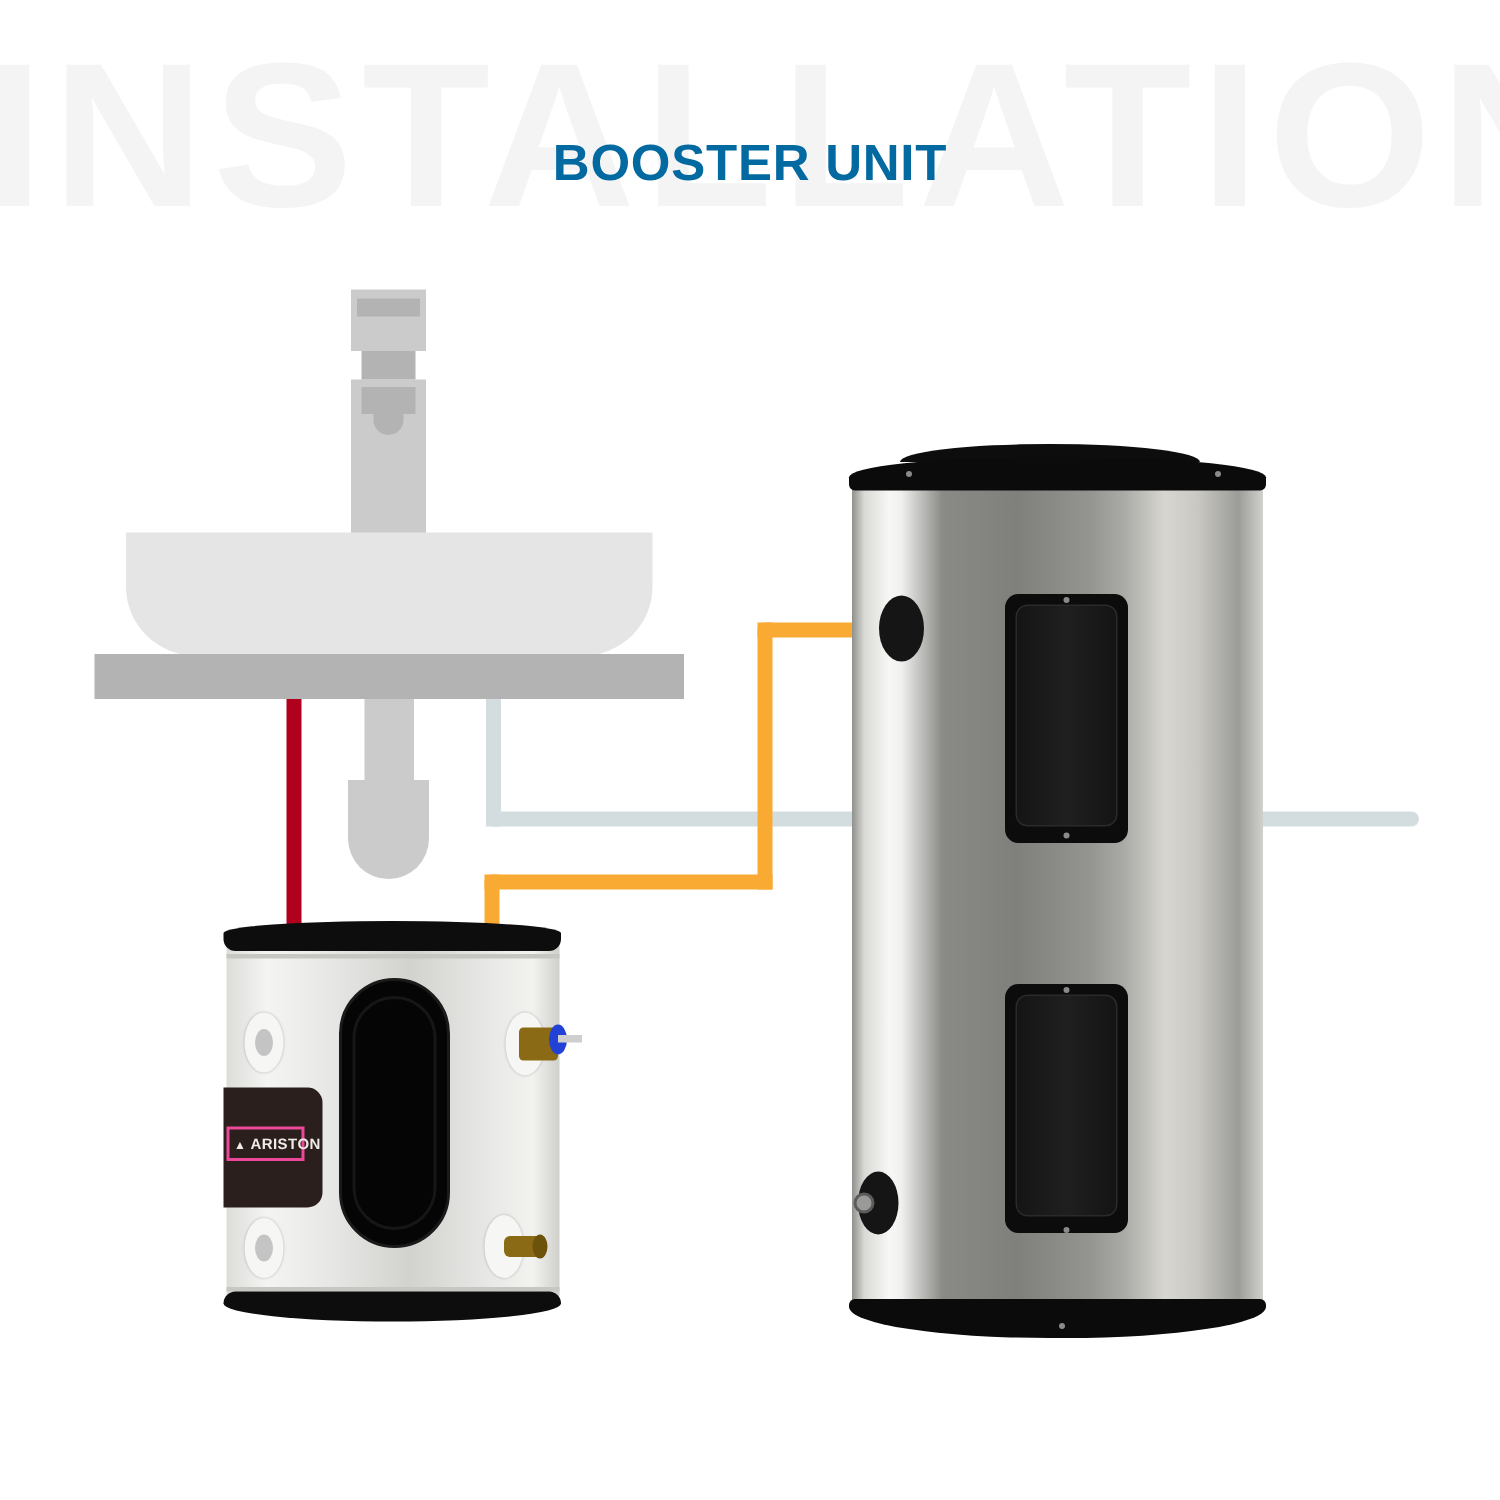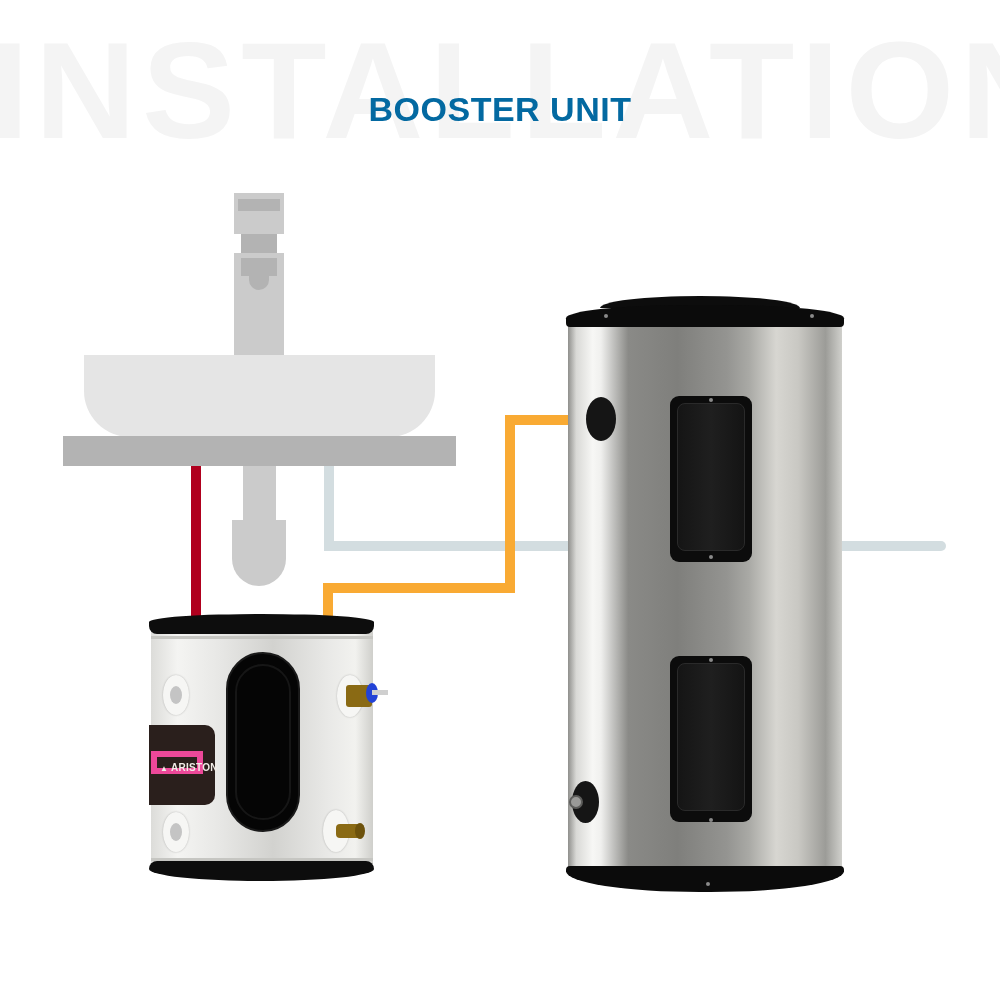--- a/index.html
+++ b/index.html
@@ -40,21 +40,21 @@
   .small-body {
     left:151px; top:630px; width:222px; height:234px;
     background:linear-gradient(90deg,#dcdcd9 0%,#f4f4f2 12%,#e8e8e6 30%,#d2d2cf 55%,#e9e9e7 80%,#f2f2ef 92%,#cfcfcb 100%);
   }
   .small-ridge { left:151px; top:636px; width:222px; height:3px; background:#c6c6c2; }
   .small-ridge2 { left:151px; top:858px; width:222px; height:3px; background:#c6c6c2; }
   .small-bottom { left:149px; top:861px; width:225px; height:20px; background:#0d0d0d; border-radius:8px 8px 50% 50% / 8px 8px 60% 60%; }
   .small-window { left:226px; top:652px; width:74px; height:180px; background:#050505; border-radius:37px; border:2px solid #1a1a1a; box-sizing:border-box; }
   .small-window-inner { left:235px; top:664px; width:56px; height:156px; border:2px solid #161616; border-radius:28px; box-sizing:border-box; }
   .label-panel { left:149px; top:725px; width:66px; height:80px; background:#2a1f1c; border-radius:0 10px 10px 0; }
-  .label-box { left:151px; top:751px; width:52px; height:23px; border:6px solid #ec4899; box-sizing:border-box; color:#f0ebe6; font-size:10px; font-weight:700; line-height:21px; text-align:left; padding-left:3px; letter-spacing:0.3px; white-space:nowrap; }
+  .label-box { left:151px; top:751px; width:52px; height:23px; border:2px solid #ec4899; box-sizing:border-box; color:#f0ebe6; font-size:10px; font-weight:700; line-height:21px; text-align:left; padding-left:3px; letter-spacing:0.3px; white-space:nowrap; }
   .port { width:26px; height:40px; background:#f6f6f4; border-radius:50%; box-shadow:0 0 2px rgba(0,0,0,0.25); }
   .port-hole { width:12px; height:18px; background:#c4c4c4; border-radius:50%; }
   .valve-base { left:337px; top:675px; width:26px; height:42px; background:#f6f6f4; border-radius:50%; box-shadow:0 0 2px rgba(0,0,0,0.25); }
   .valve-brass { left:346px; top:685px; width:26px; height:22px; background:#8a6a14; border-radius:3px; }
   .valve-knob { left:366px; top:683px; width:12px; height:20px; background:#2242d6; border-radius:50%; }
   .valve-stem { left:372px; top:690px; width:16px; height:5px; background:#cfcfcf; }
   .drain-base { left:323px; top:810px; width:26px; height:42px; background:#f6f6f4; border-radius:50%; box-shadow:0 0 2px rgba(0,0,0,0.25); }
   .drain-valve { left:336px; top:824px; width:26px; height:14px; background:#8a6a14; border-radius:4px; }
   .drain-valve-tip { left:355px; top:823px; width:10px; height:16px; background:#6d520c; border-radius:50%; }
   

